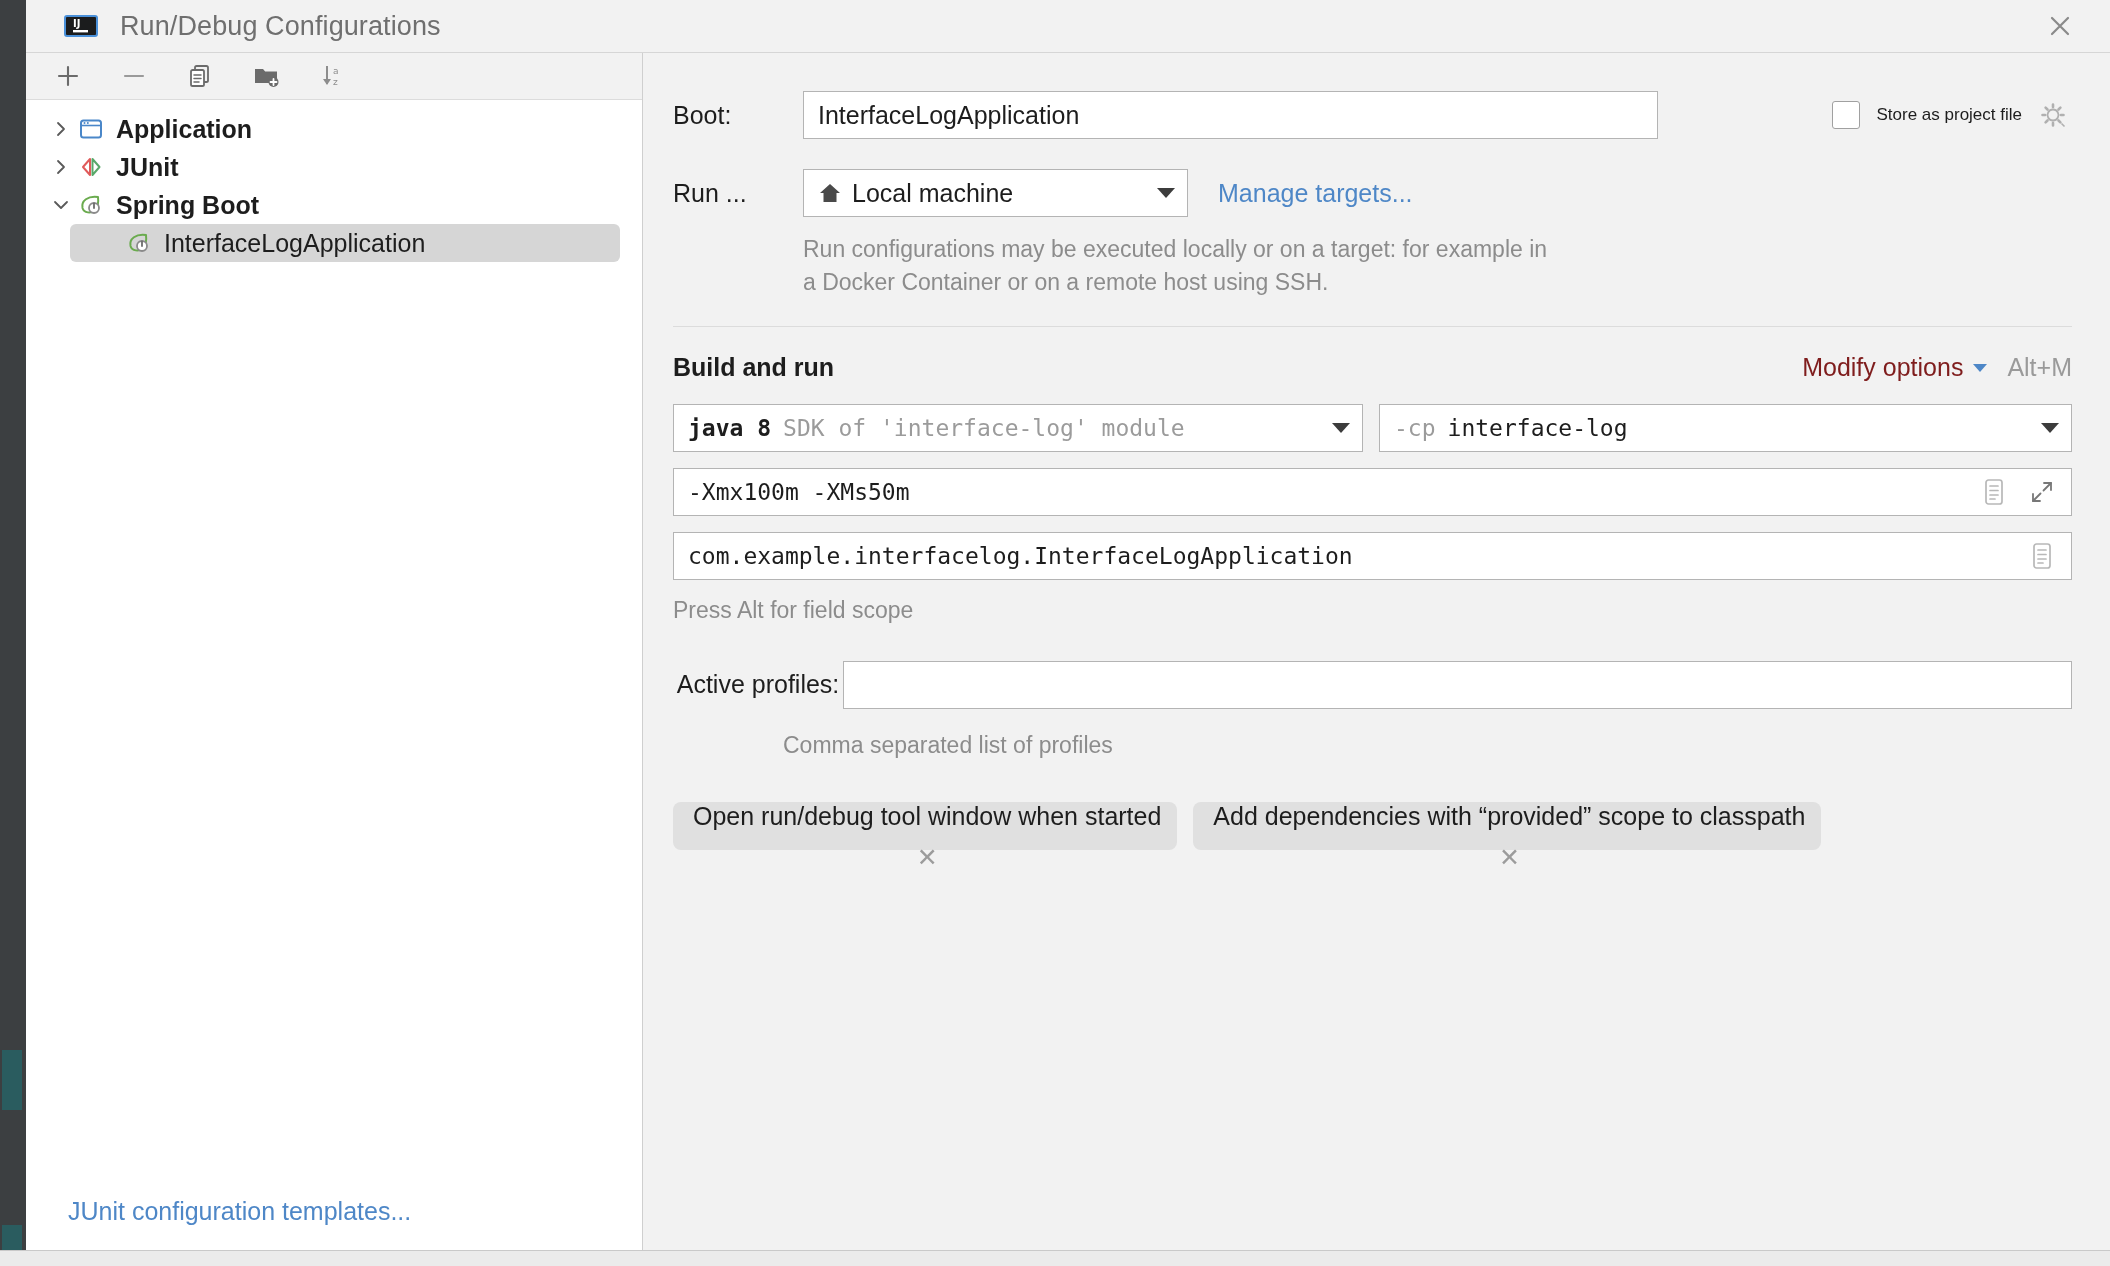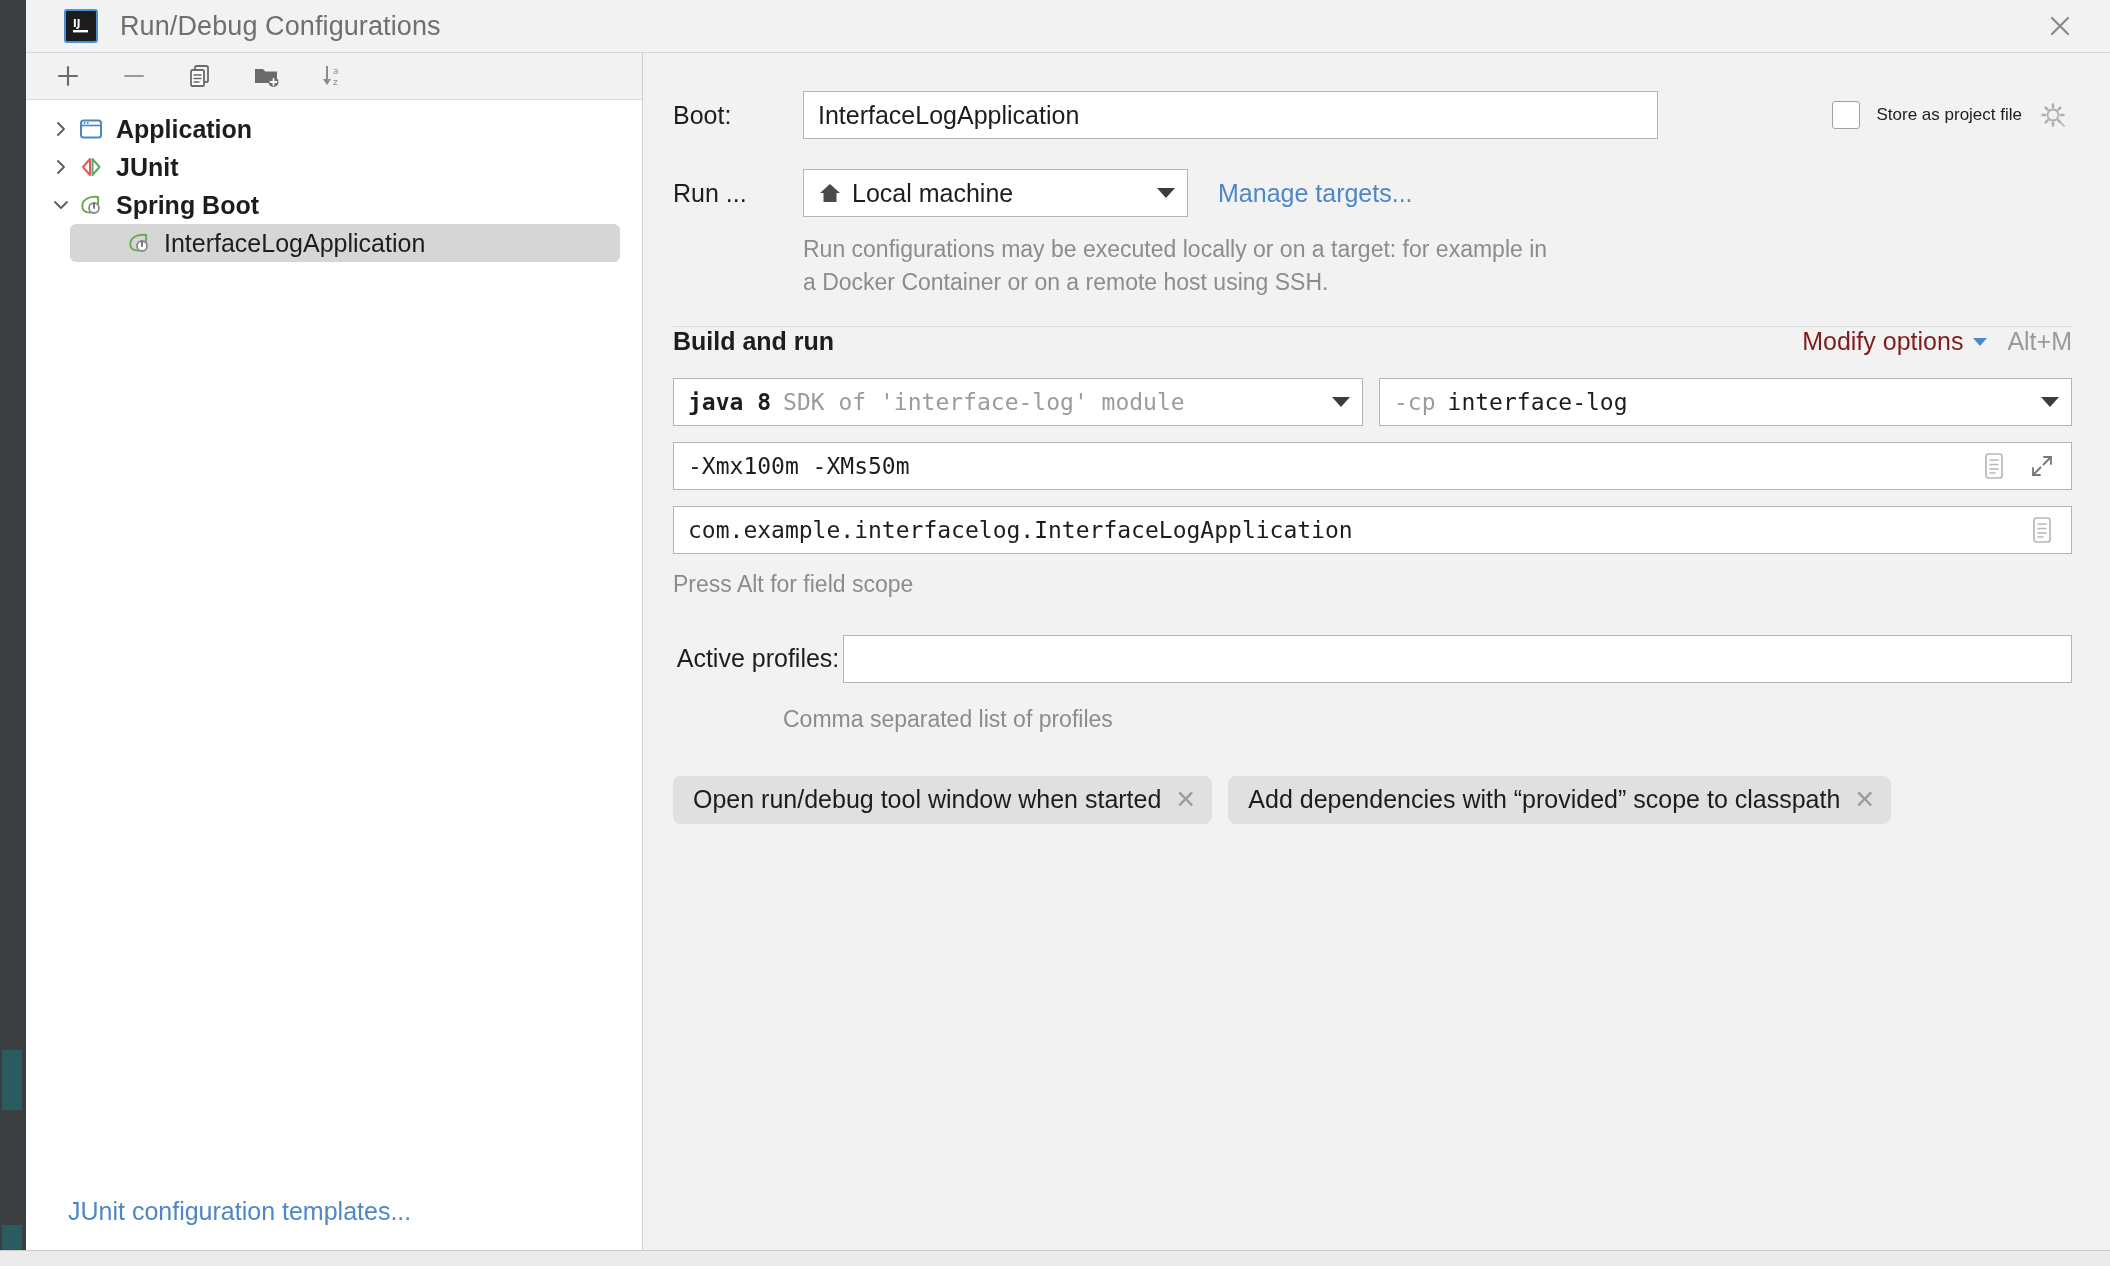--- a/index.html
+++ b/index.html
@@ -27,21 +27,21 @@
 
   
   .titlebar {
     height: 52px; min-height: 52px;
     background: #f2f2f2;
     display: flex; align-items: center;
     padding: 0 0 0 38px;
     position: relative;
   }
   .ij-logo {
-    width: 34px; height: 34px; border-radius: 3px;
+    width: 34px; height: 22px; border-radius: 3px;
     background: #1b1c1d;
     border: 2px solid #4a90d9;
     display: flex; align-items: center; justify-content: center;
     flex: none;
     text-align: right;
   }
   .ij-logo svg { display:block; }
   .titlebar-text {
     margin-left: 22px;
     font-size: 27px;
@@ -168,21 +168,21 @@
   .caret { width: 0; height: 0; border-left: 9px solid transparent; border-right: 9px solid transparent; border-top: 10px solid #3c3c3c; }
 
   .manage-link { margin-left: 30px; }
 
   .hint {
     color: #8c8c8c; font-size: 23px; line-height: 1.42;
   }
   .run-desc { margin-top: 16px; margin-left: 130px; max-width: 760px; }
 
   
-  .section { margin-top: 28px; border-top: 1px solid #dcdcdc; padding-top: 0; display: flex; align-items: center; }
+  .section { margin-top: 28px; border-top: 1px solid #dcdcdc; padding-top: 26px; display: flex; align-items: center; }
   .section-title { font-size: 25px; color: #1d1d1d; font-weight: bold; }
   .section-right { margin-left: auto; display: flex; align-items: center; gap: 10px; }
   .modify-link { font-size: 25px; color: #7f1d1d; cursor: pointer; }
   .caret-sm { width:0;height:0;border-left:7px solid transparent;border-right:7px solid transparent;border-top:8px solid #4e87c7; }
   .shortcut { font-size: 25px; color: #9a9a9a; margin-left: 10px; }
 
   
   .br-row1 { margin-top: 22px; display: flex; gap: 16px; }
   .mono { font-family: "DejaVu Sans Mono", monospace; font-size: 23px; }
   .combo-mono {
@@ -216,20 +216,21 @@
   .profiles-hint { margin-top: 20px; margin-left: 110px; }
 
   
   .chips { margin-top: 40px; display: flex; gap: 16px; }
   .chip {
     background: #e0e0e0; border-radius: 8px;
     height: 48px; display: flex; align-items: center;
     padding: 0 16px 0 20px; gap: 14px;
     font-size: 25px; color: #1d1d1d; white-space: nowrap;
     cursor: default;
+    flex-direction: column;
   }
   .chip-x { color: #9c9c9c; font-size: 25px; cursor: pointer; line-height: 1; }
 </style>
 </head>
 <body>
 
 <div id="root">
 
   <div class="ide-strip-left"></div>
   <div class="ide-tab-mark" style="top:1050px;height:60px;"></div>

